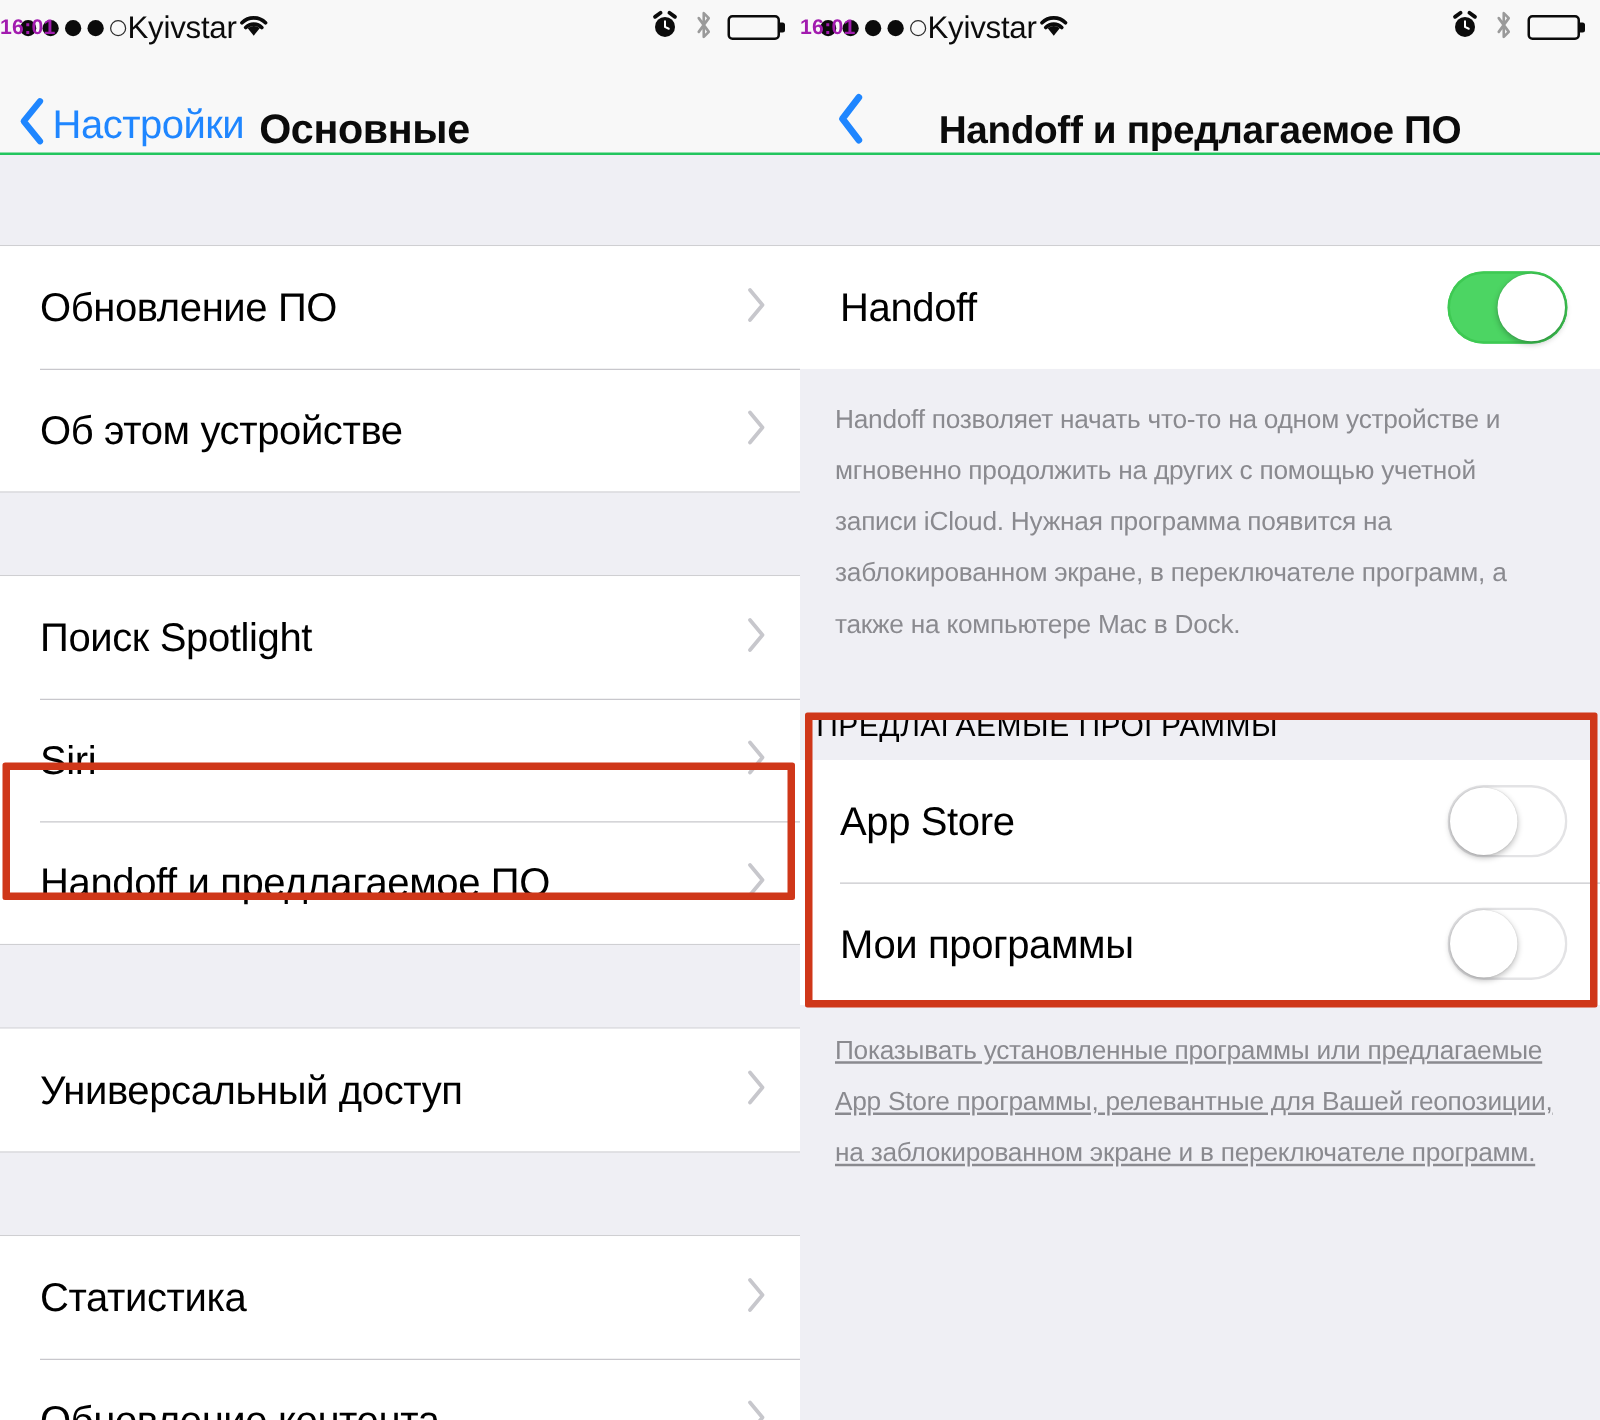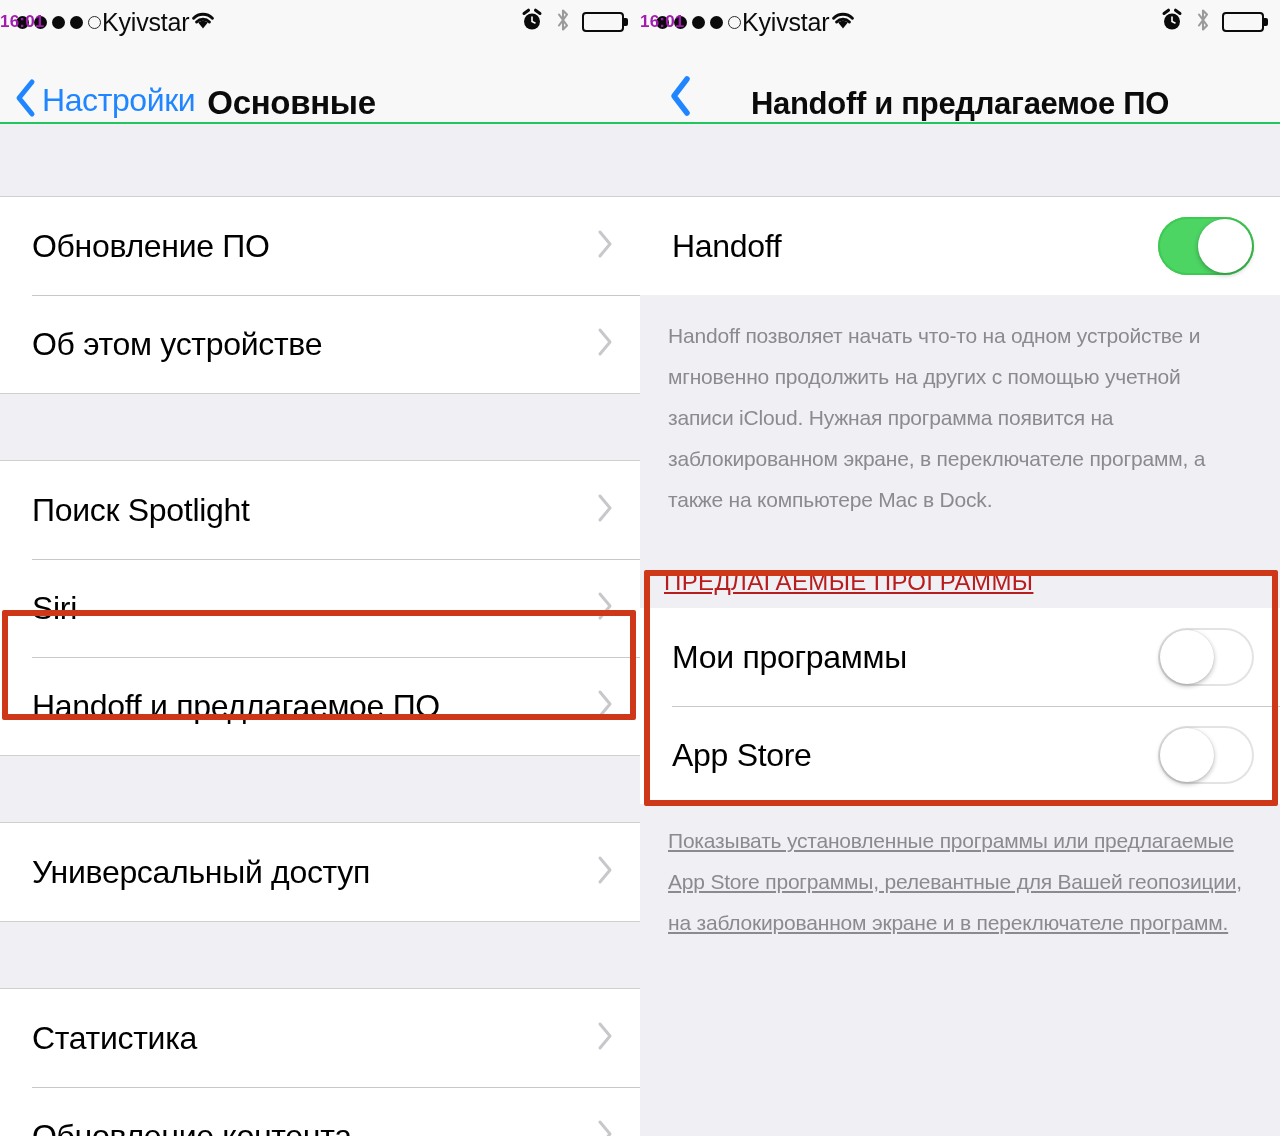--- a/index.html
+++ b/index.html
@@ -221,26 +221,25 @@
     line-height: 41px;
     color: #8a8a8f;
     letter-spacing: -0.2px;
     background: #efeff4;
   }
   .footer-text.tight { padding-top: 16px; text-decoration: underline; }
 
   
   .section-header {
     background: #efeff4;
-    padding: 30px 0 12px 24px;
+    padding: 30px 0 12px 13px;
     font-size: 24px;
-    color: #b91c1c;
+    color: #000000;
     letter-spacing: 0.4px;
     text-transform: uppercase;
-    text-decoration: underline;
   }
 
   
   .redbox {
     position: absolute;
     border: 6px solid #cf3719;
     pointer-events: none;
     z-index: 40;
     border-radius: 2px;
   }
@@ -454,31 +453,31 @@
           </span>
         </div>
       </div>
 
       <div class="footer-text">Handoff позволяет начать что-то на одном устройстве и мгновенно продолжить на других с помощью учетной записи iCloud. Нужная программа появится на заблокированном экране, в переключателе программ, а также на компьютере Mac в Dock.</div>
 
       <div class="section-header">ПРЕДЛАГАЕМЫЕ ПРОГРАММЫ</div>
 
       <div class="group">
         <div class="row">
+          <span class="row-label">App Store</span>
+          <span class="switch off">
+            <span class="knob"></span>
+          </span>
+        </div>
+        <div class="row">
           <span class="row-label">Мои программы</span>
           <span class="switch off">
             <span class="knob"></span>
           </span>
         </div>
-        <div class="row">
-          <span class="row-label">App Store</span>
-          <span class="switch off">
-            <span class="knob"></span>
-          </span>
-        </div>
       </div>
 
       <div class="footer-text tight">Показывать установленные программы или предлагаемые App Store программы, релевантные для Вашей геопозиции, на заблокированном экране и в переключателе программ.</div>
     </div>
   </div>
 
   <div class="redbox" style="left:2px; top:610px; width:634px; height:110px;"></div>
   <div class="redbox" style="left:644px; top:570px; width:634px; height:236px;"></div>
 
 </div>

